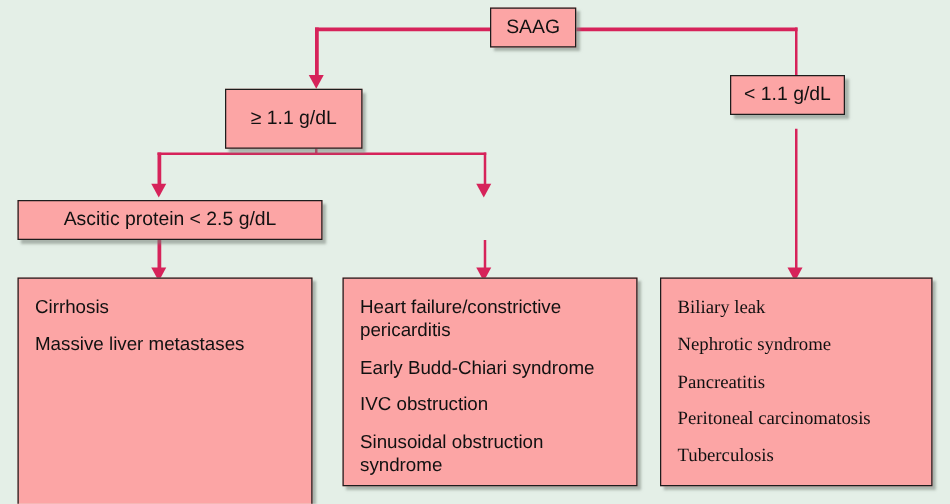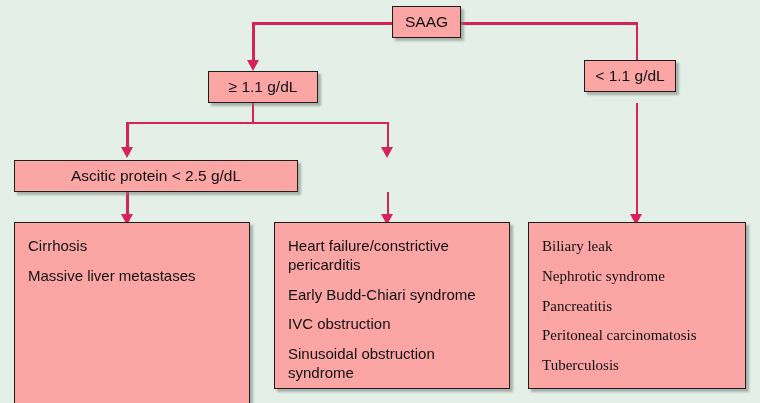--- a/index.html
+++ b/index.html
@@ -96,29 +96,29 @@
   <div class="conn conn-v" style="left:386.5px; top:192px; height:26px;"></div>
   <div class="arrowhead" style="left:381.3px; top:214px;"></div>
 
   <div class="conn conn-v" style="left:635.5px; top:103px; height:115px;"></div>
   <div class="arrowhead" style="left:630.3px; top:214px;"></div>
 
   <div class="box centered" style="left:392px; top:6px; width:69px; height:32px;">
     <span class="box-label">SAAG</span>
   </div>
 
-  <div class="box centered" style="left:208px; top:71px; width:110px; height:32px;">
+  <div class="box centered" style="left:180px; top:71px; width:110px; height:48px;">
     <span class="box-label">≥ 1.1 g/dL</span>
   </div>
 
   <div class="box centered" style="left:584px; top:60px; width:92px; height:32px;">
     <span class="box-label">&lt; 1.1 g/dL</span>
   </div>
 
-  <div class="box centered" style="left:14px; top:160px; width:284px; height:32px;">
+  <div class="box centered" style="left:14px; top:160px; width:244px; height:32px;">
     <span class="box-label">Ascitic protein &lt; 2.5 g/dL</span>
   </div>
 
 
   <div class="box listbox" style="left:14px; top:222px; width:236px; height:215px;">
     <div class="list-item">Cirrhosis</div>
     <div class="list-item">Massive liver metastases</div>
   </div>
 
   <div class="box listbox" style="left:274px; top:222px; width:236px; height:167px;">

